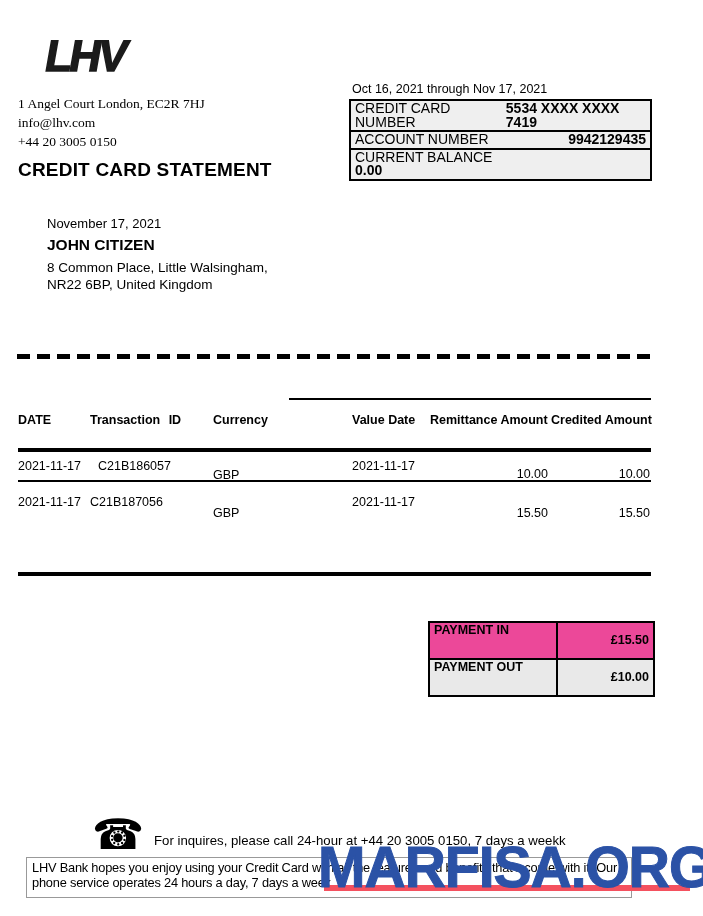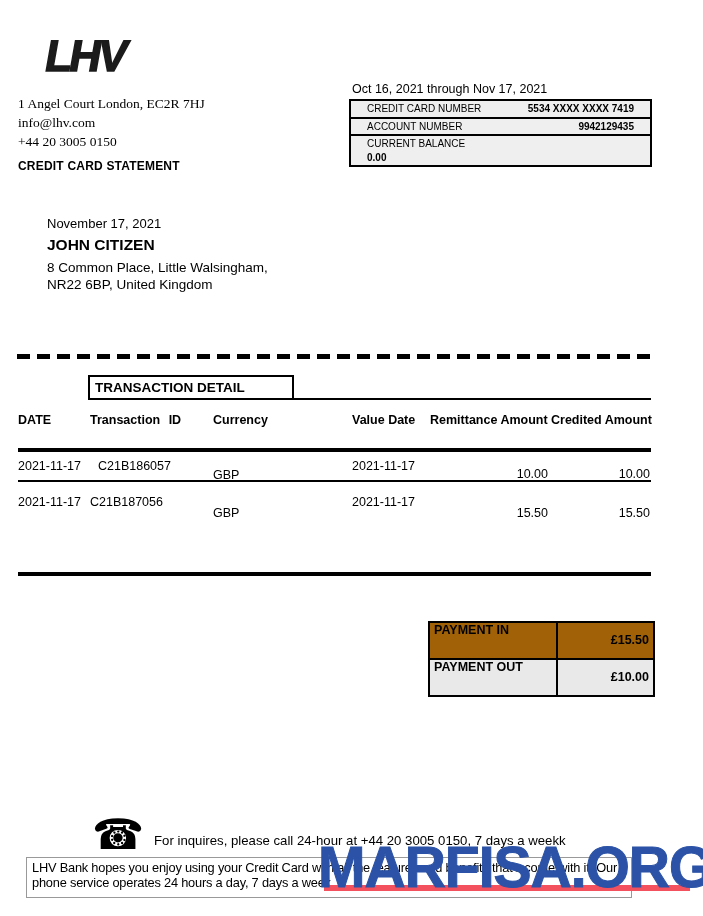--- a/index.html
+++ b/index.html
@@ -7,27 +7,27 @@
          font-family:"Liberation Sans",sans-serif;color:#000;}
 
   
   .logo{position:absolute;left:46px;top:31px;font-size:44px;font-weight:bold;
         letter-spacing:-3px;transform:skewX(-10deg);color:#1b1b1b;
         -webkit-text-stroke:1.5px #1b1b1b;}
 
   
   .bank-info{position:absolute;left:18px;top:94px;font-family:"Liberation Serif",serif;
              font-size:13.5px;line-height:19px;}
-  .stmt-title{position:absolute;left:18px;top:159px;font-size:12px;font-weight:bold;letter-spacing:.2px;}
+  .stmt-title{position:absolute;left:18px;top:159px;font-size:19px;font-weight:bold;letter-spacing:.2px;}
 
   
   .period{position:absolute;left:352px;top:82px;font-size:12.5px;}
   .summary-box{position:absolute;left:349px;top:99px;width:303px;border:2px solid #000;box-sizing:border-box;}
   .srow{display:flex;justify-content:space-between;background:#efefef;
-        padding:1px 16px;font-size:10px;line-height:13.5px;border-bottom:2px solid #000;}
+        padding:1px 4px;font-size:14px;line-height:13.5px;border-bottom:2px solid #000;}
   .srow:last-child{border-bottom:none;flex-direction:column;}
   .sval{font-weight:bold;}
 
   
   .recipient{position:absolute;left:18px;top:216px;font-size:13px;margin-left:29px;}
   .r-date{margin-bottom:5px;}
   .r-name{font-size:15.5px;font-weight:bold;margin-bottom:6px;}
   .r-addr{font-size:13.5px;line-height:16.5px;}
 
   
@@ -41,21 +41,21 @@
 
   .th{position:absolute;font-size:12.5px;font-weight:bold;top:413px;}
   .gap{word-spacing:5px;}
   .hline{position:absolute;left:18px;width:633px;background:#000;}
   .cell{position:absolute;font-size:12.5px;}
   .amt{text-align:right;}
 
   
   .pay-box{position:absolute;left:428px;top:621px;width:227px;border:2px solid #000;box-sizing:border-box;}
   .prow{display:flex;font-size:12.5px;line-height:13px;font-weight:bold;}
-  .prow:first-child{border-bottom:2px solid #000;background:#a16207;gap:16px;}
+  .prow:first-child{border-bottom:2px solid #000;background:#ec4899;gap:16px;}
   .prow:last-child{background:#e9e9e9;}
   .plabel{width:118px;border-right:2px solid #000;padding:1px 4px;}
   .pval{flex:1;text-align:right;padding:11px 4px;}
 
   
   .phone-icon{position:absolute;left:92px;top:814px;font-size:42px;line-height:1;
               font-family:"DejaVu Sans",sans-serif;color:#000;}
   .inquiry{position:absolute;left:154px;top:833px;font-size:13.2px;}
   .note-box{position:absolute;left:26px;top:857px;width:606px;min-height:41px;border:1px solid #999;
             box-sizing:border-box;padding:2px 5px;font-size:12.8px;line-height:15px;letter-spacing:-.2px;}
@@ -99,21 +99,20 @@
 
   <div class="recipient">
     <div class="r-date">November 17, 2021</div>
     <div class="r-name">JOHN CITIZEN</div>
     <div class="r-addr">8 Common Place, Little Walsingham,</div>
     <div class="r-addr">NR22 6BP, United Kingdom</div>
   </div>
 
   <div class="dashed"></div>
 
-  <div class="tsection">TRANSACTION DETAIL</div>
   <div class="tsection-line"></div>
 
   <span class="th" style="left:18px">DATE</span>
   <span class="th gap" style="left:90px">Transaction ID</span>
   <span class="th" style="left:213px">Currency</span>
   <span class="th" style="left:352px">Value Date</span>
   <span class="th" style="left:430px">Remittance Amount</span>
   <span class="th" style="left:551px">Credited Amount</span>
 
   <div class="hline" style="top:448px;height:4px"></div>

